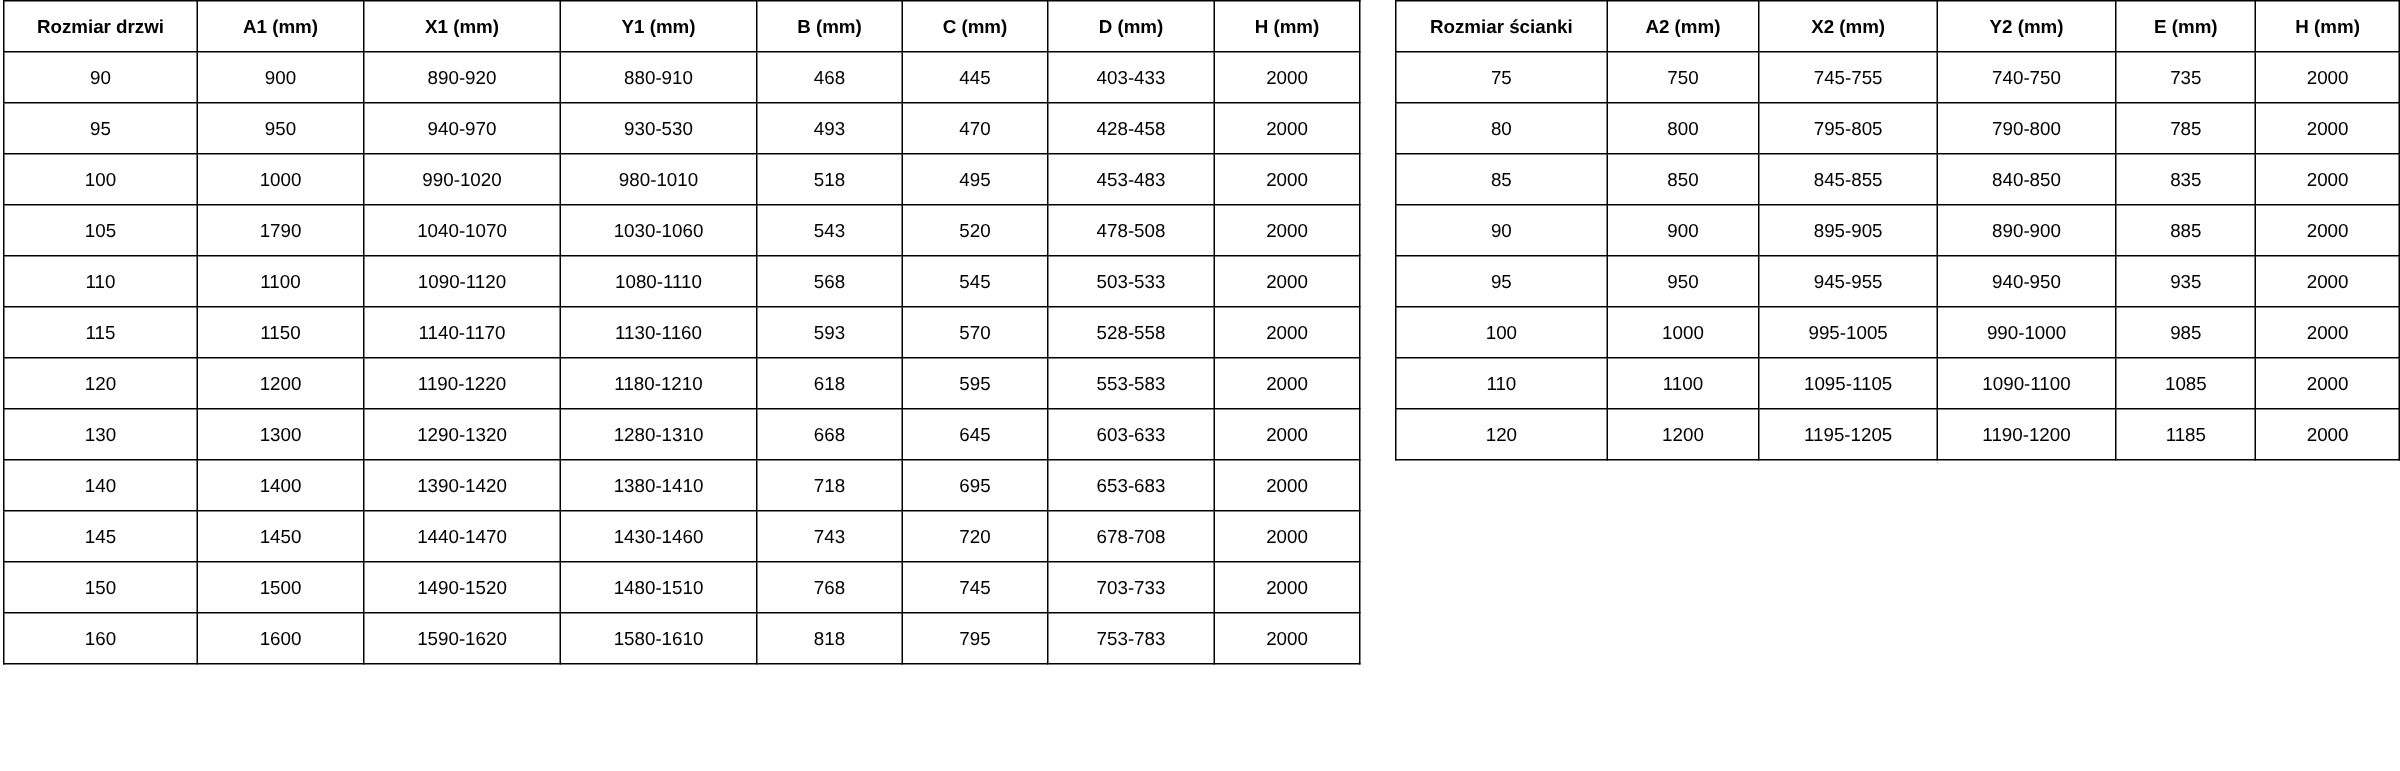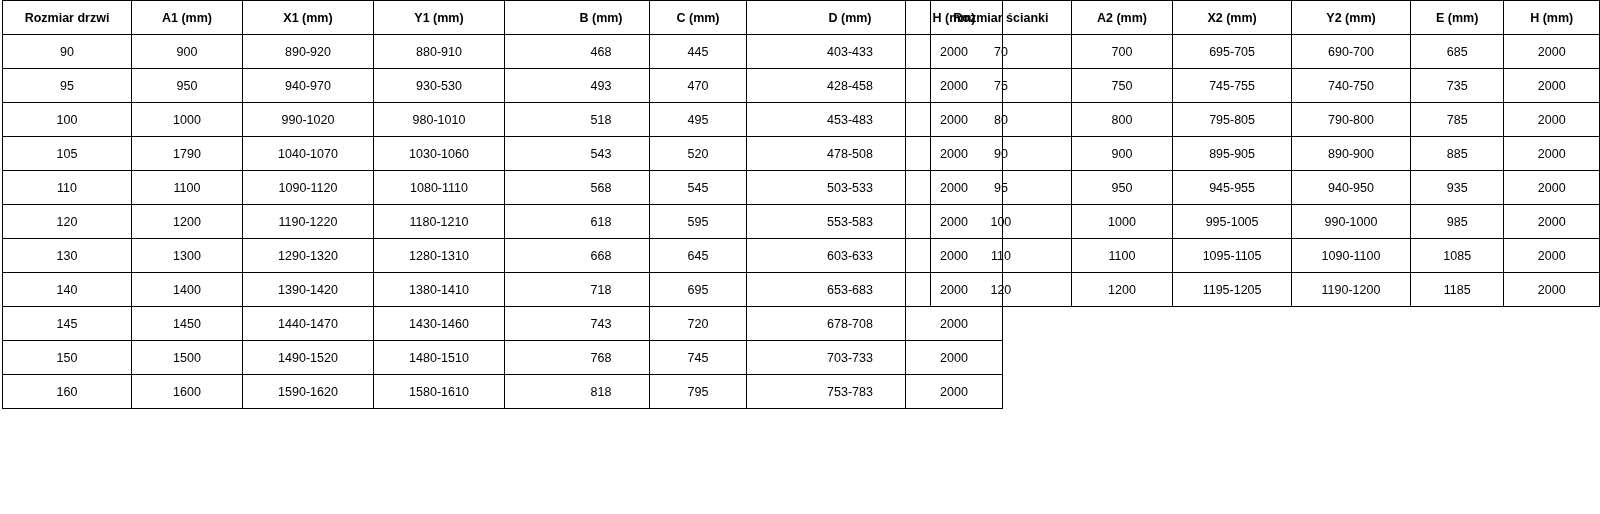--- a/index.html
+++ b/index.html
@@ -45,23 +45,23 @@
   td {
     font-weight: normal;
     height: 33px;
   }
 
   
   #doors-table th:nth-child(1), #doors-table td:nth-child(1) { width: 128px; }
   #doors-table th:nth-child(2), #doors-table td:nth-child(2) { width: 110px; }
   #doors-table th:nth-child(3), #doors-table td:nth-child(3) { width: 130px; }
   #doors-table th:nth-child(4), #doors-table td:nth-child(4) { width: 130px; }
-  #doors-table th:nth-child(5), #doors-table td:nth-child(5) { width: 96px; padding-left: 48px; }
+  #doors-table th:nth-child(5), #doors-table td:nth-child(5) { width: 96px; }
   #doors-table th:nth-child(6), #doors-table td:nth-child(6) { width: 96px; margin-top: 28px; }
-  #doors-table th:nth-child(7), #doors-table td:nth-child(7) { width: 110px; padding-left: 48px; }
+  #doors-table th:nth-child(7), #doors-table td:nth-child(7) { width: 110px; }
   #doors-table th:nth-child(8), #doors-table td:nth-child(8) { width: 96px; }
 
   
   #walls-table th:nth-child(1), #walls-table td:nth-child(1) { width: 142px; }
   #walls-table th:nth-child(2), #walls-table td:nth-child(2) { width: 102px; }
   #walls-table th:nth-child(3), #walls-table td:nth-child(3) { width: 120px; }
   #walls-table th:nth-child(4), #walls-table td:nth-child(4) { width: 120px; }
   #walls-table th:nth-child(5), #walls-table td:nth-child(5) { width: 94px; }
   #walls-table th:nth-child(6), #walls-table td:nth-child(6) { width: 96px; }
 </style>
@@ -129,20 +129,30 @@
             <td>110</td>
             <td>1100</td>
             <td>1090-1120</td>
             <td>1080-1110</td>
             <td>568</td>
             <td>545</td>
             <td>503-533</td>
             <td>2000</td>
           </tr>
           <tr>
+            <td>115</td>
+            <td>1150</td>
+            <td>1140-1170</td>
+            <td>1130-1160</td>
+            <td>593</td>
+            <td>570</td>
+            <td>528-558</td>
+            <td>2000</td>
+          </tr>
+          <tr>
             <td>120</td>
             <td>1200</td>
             <td>1190-1220</td>
             <td>1180-1210</td>
             <td>618</td>
             <td>595</td>
             <td>553-583</td>
             <td>2000</td>
           </tr>
           <tr>
@@ -206,44 +216,44 @@
             <th>Rozmiar ścianki</th>
             <th>A2 (mm)</th>
             <th>X2 (mm)</th>
             <th>Y2 (mm)</th>
             <th>E (mm)</th>
             <th>H (mm)</th>
           </tr>
       </thead>
       <tbody id="walls-body">
           <tr>
-            <td>70</td>
-            <td>700</td>
-            <td>695-705</td>
-            <td>690-700</td>
-            <td>685</td>
-            <td>2000</td>
-          </tr>
-          <tr>
             <td>75</td>
             <td>750</td>
             <td>745-755</td>
             <td>740-750</td>
             <td>735</td>
             <td>2000</td>
           </tr>
           <tr>
             <td>80</td>
             <td>800</td>
             <td>795-805</td>
             <td>790-800</td>
             <td>785</td>
             <td>2000</td>
           </tr>
           <tr>
+            <td>85</td>
+            <td>850</td>
+            <td>845-855</td>
+            <td>840-850</td>
+            <td>835</td>
+            <td>2000</td>
+          </tr>
+          <tr>
             <td>90</td>
             <td>900</td>
             <td>895-905</td>
             <td>890-900</td>
             <td>885</td>
             <td>2000</td>
           </tr>
           <tr>
             <td>95</td>
             <td>950</td>

